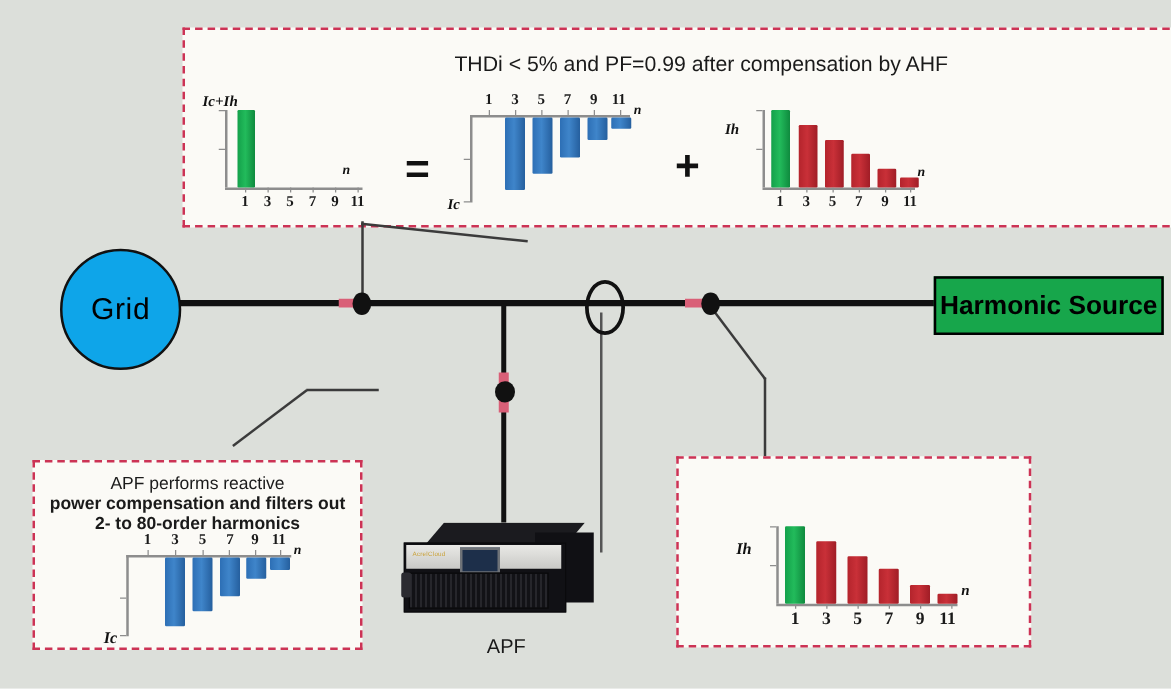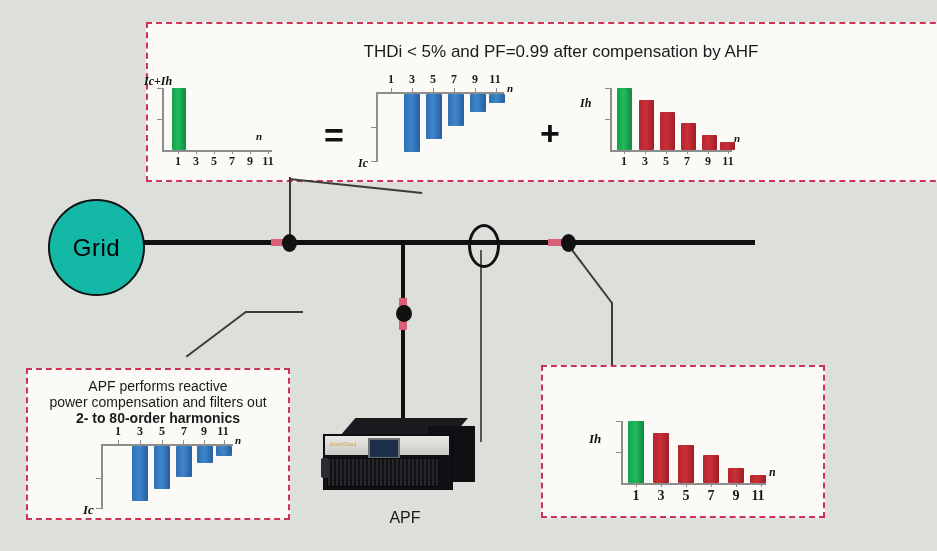--- a/index.html
+++ b/index.html
@@ -66,21 +66,21 @@
     position: absolute;
     border: 3.5px solid #111111;
     border-radius: 50%;
     background: transparent;
   }
 
   
   .grid-circle {
     position: absolute;
     border-radius: 50%;
-    background: #14b8a6;
+    background: #0ea5e9;
     border: 2.5px solid #111111;
     display: flex;
     align-items: center;
     justify-content: center;
     color: #000000;
     font-size: 24px;
     letter-spacing: .5px;
   }
 
   
@@ -211,21 +211,21 @@
   }
 </style>
 </head>
 <body>
 
 <div id="stage">
 
   <div class="dashbox" style="left:146px; top:22px; width:830px; height:160px;">
     <div class="box-title" style="font-size:17px; margin-top:18px;">THDi &lt; 5% and PF=0.99 after compensation by  AHF</div>
 
-    <div class="chart" style="left:0; top:52px; width:130px; height:90px;">
+    <div class="chart" style="left:18px; top:52px; width:130px; height:90px;">
       <div class="series-label" style="left:-4px; top:-2px; font-size:12px;">Ic+Ih</div>
       <div class="axis-y" style="left:14px; top:12px; height:62px;"></div>
       <div class="ytick" style="left:9px; top:12px;"></div>
       <div class="ytick" style="left:9px; top:43px;"></div>
       <div class="axis-x" style="left:14px; top:74px; width:110px;"></div>
       <div class="bar bar-green" style="left:24px; bottom:16px; width:14px; height:62px;"></div>
       <div class="tick" style="left:30px; top:74px;"></div>
       <div class="tick" style="left:48px; top:74px;"></div>
       <div class="tick" style="left:66px; top:74px;"></div>
       <div class="tick" style="left:84px; top:74px;"></div>
@@ -317,20 +317,23 @@
   <div class="wire-h" style="left:140px; top:240px; width:615px; height:5px;"></div>
 
   <div class="wire-v" style="left:401px; top:243px; width:4px; height:175px;"></div>
 
   <div class="wire-v" style="left:480px; top:250px; width:2px; height:192px; background:#555;"></div>
 
   <div class="grid-circle" style="left:48px; top:199px; width:93px; height:93px;">
     <span>Grid</span>
   </div>
 
+  <div class="hs-box" style="left:747px; top:221px; width:180px; height:43px;">
+    <span>Harmonic Source</span>
+  </div>
 
   <div class="ct-marker-h" style="left:271px; top:239px; width:24px;"></div>
   <div class="node-dot" style="left:282px; top:234px; width:15px; height:18px;"></div>
 
   <div class="ct-marker-h" style="left:548px; top:239px; width:24px;"></div>
   <div class="node-dot" style="left:561px; top:234px; width:15px; height:18px;"></div>
 
   <div class="ct-marker-v" style="left:399px; top:298px; width:8px; height:32px;"></div>
   <div class="node-dot" style="left:396px; top:305px; width:16px; height:17px;"></div>
 
@@ -348,21 +351,21 @@
     <div class="apf-logo" style="left:12px; top:23px;">AcrelCloud</div>
     <div class="apf-screen" style="left:50px; top:20px; width:28px; height:17px;"></div>
 
     <div class="apf-vent" style="left:9px; top:40px; width:110px; height:27px;"></div>
     <div class="apf-knob" style="left:3px; top:40px; width:8px; height:20px;"></div>
   </div>
   <div class="apf-label" style="left:370px; top:509px; width:70px;">APF</div>
 
   <div class="dashbox" style="left:26px; top:368px; width:264px; height:152px;">
     <div class="box-title" style="font-size:14px; margin-top:8px; line-height:16px;">APF performs reactive</div>
-    <div class="box-title" style="font-size:14px; font-weight:normal; line-height:16px;">power compensation and filters out</div>
+    <div class="box-title" style="font-size:14px; font-weight:bold; line-height:16px;">power compensation and filters out</div>
     <div class="box-title" style="font-size:14px; font-weight:bold; line-height:16px;">2- to 80-order harmonics</div>
 
     <div class="chart" style="left:55px; top:54px; width:160px; height:100px;">
       <div class="xlabel" style="left:26px; top:0px; width:18px; font-size:12px;">1</div>
       <div class="xlabel" style="left:48px; top:0px; width:18px; font-size:12px;">3</div>
       <div class="xlabel" style="left:70px; top:0px; width:18px; font-size:12px;">5</div>
       <div class="xlabel" style="left:92px; top:0px; width:18px; font-size:12px;">7</div>
       <div class="xlabel" style="left:112px; top:0px; width:18px; font-size:12px;">9</div>
       <div class="xlabel" style="left:130px; top:0px; width:20px; font-size:12px;">11</div>
 

